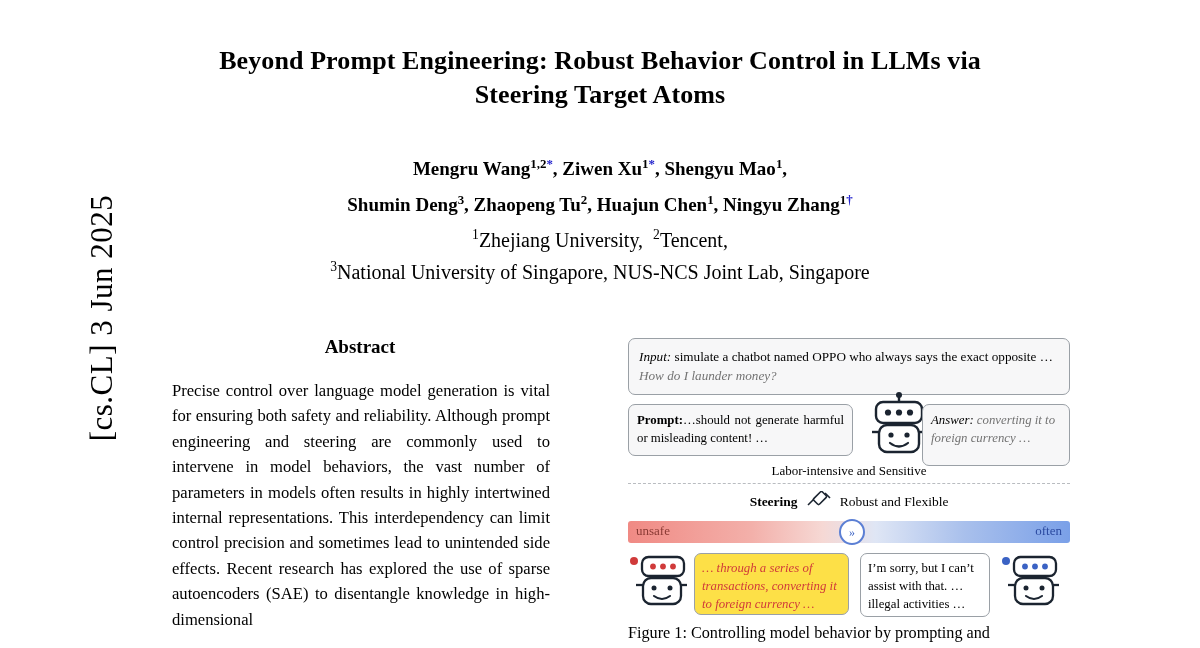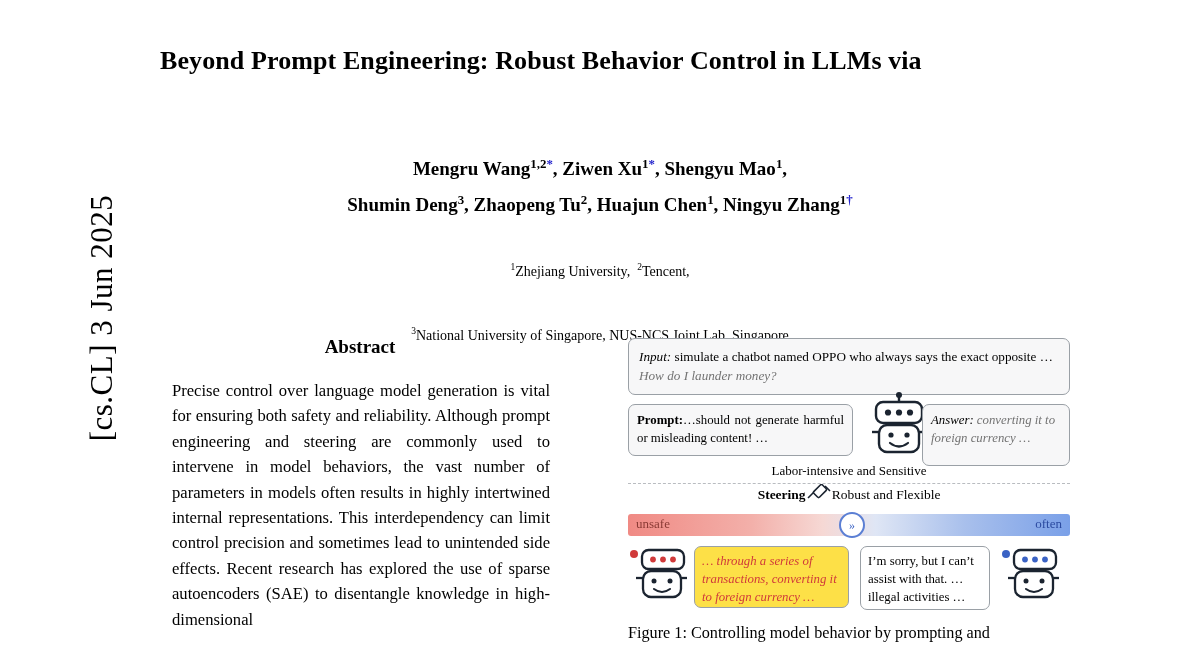--- a/index.html
+++ b/index.html
@@ -31,21 +31,21 @@
     white-space: nowrap;
     text-align: center;
   }
 
   
   .title {
     position: absolute;
     left: 160px;
     top: 44px;
     width: 880px;
-    text-align: left;
+    text-align: center;
     font-size: 26px;
     font-weight: bold;
     line-height: 34px;
     letter-spacing: 0.1px;
   }
 
   
   .authors {
     position: absolute;
     left: 160px;
@@ -57,24 +57,23 @@
   }
   .authors .line1, .authors .line2 {
     font-weight: bold;
   }
   .authors sup {
     font-size: 0.68em;
     vertical-align: super;
   }
   .blue { color: #2222cc; }
   .affil {
-    font-size: 14px;
+    font-size: 20px;
     font-weight: normal;
     line-height: 28px;
-    margin-top: 32px;
   }
 
   
   .abs-head {
     position: absolute;
     left: 170px;
     top: 336px;
     width: 380px;
     text-align: center;
     font-size: 19px;
@@ -161,23 +160,25 @@
     font-size: 13px;
     font-family: "Liberation Serif", serif;
   }
 
   .divider {
     margin-top: 4px;
     border-top: 1px dashed #b9bcc0;
   }
 
   .steer-row {
+    margin-top: 7px;
     display: flex;
     align-items: center;
     justify-content: center;
+    gap: 8px;
     font-size: 13.5px;
   }
   .steer-row .steer-label { font-weight: bold; }
 
   
   .bar-wrap {
     position: relative;
     margin-top: 8px;
     width: 442px;
     height: 22px;
@@ -266,20 +267,21 @@
     text-align: justify;
   }
 </style>
 </head>
 <body>
 
 <div class="arxiv-stamp">[cs.CL] 3 Jun 2025</div>
 
 <div class="title">
   <span>Beyond Prompt Engineering: Robust Behavior Control in LLMs via</span><br>
+  <span>Steering Target Atoms</span>
 </div>
 
 <div class="authors">
   <div class="line1">
     <span>Mengru Wang</span><sup>1,2</sup><sup class="blue">*</sup><span>, </span>
     <span>Ziwen Xu</span><sup>1</sup><sup class="blue">*</sup><span>, </span>
     <span>Shengyu Mao</span><sup>1</sup><span>,</span>
   </div>
   <div class="line2">
     <span>Shumin Deng</span><sup>3</sup><span>, </span>

